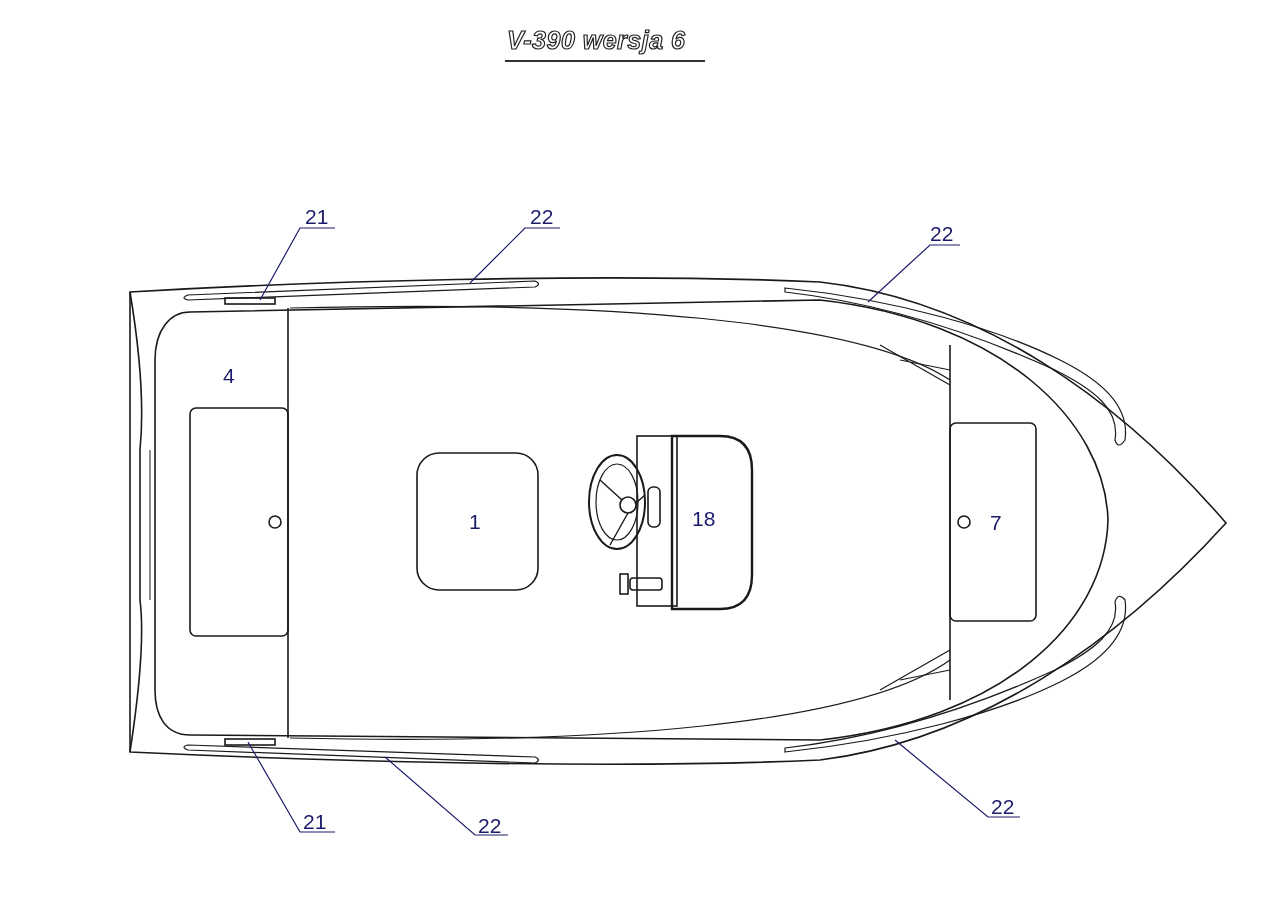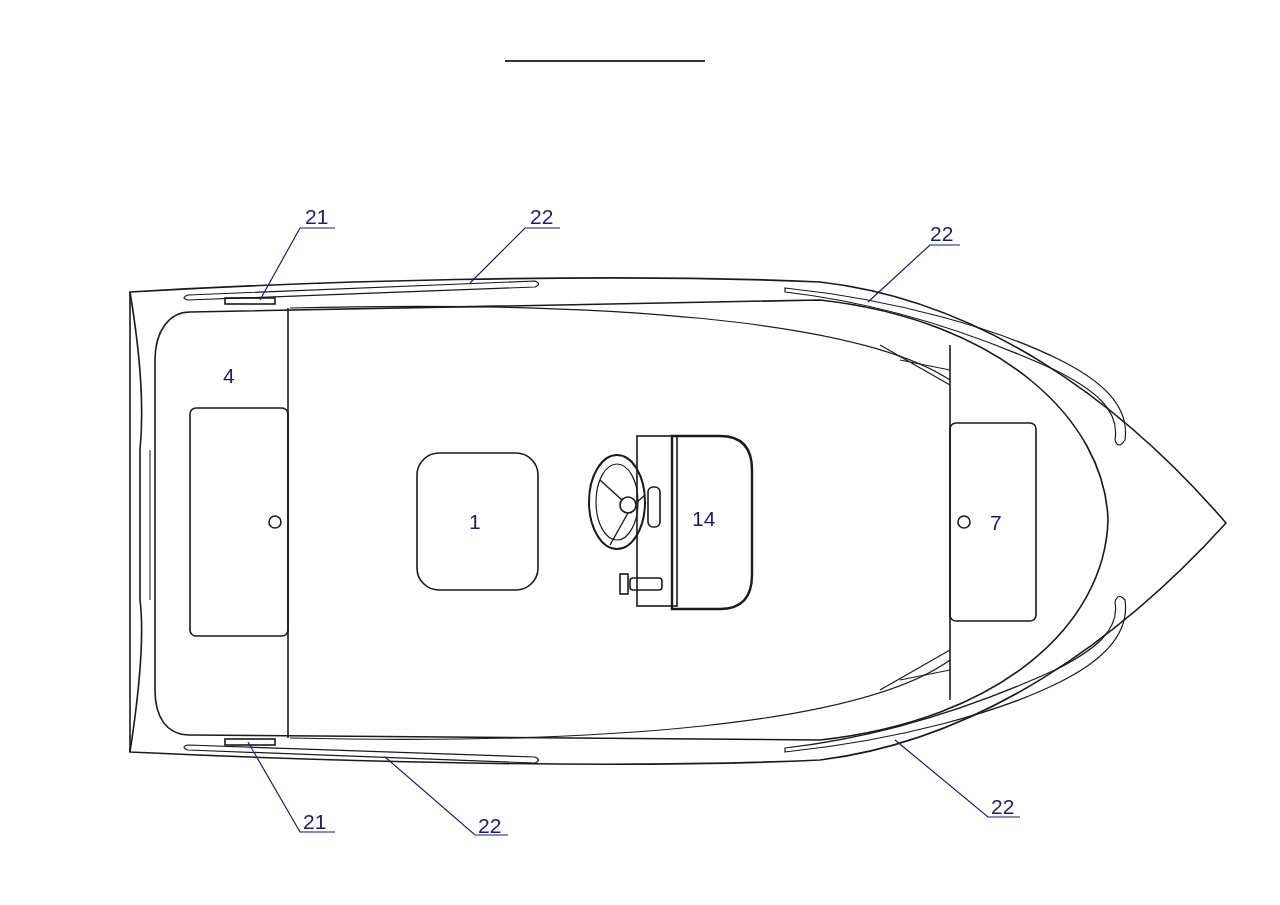--- a/index.html
+++ b/index.html
@@ -8,20 +8,21 @@
   #title .txt{position:absolute;left:2px;top:0;font-family:"Liberation Sans",sans-serif;font-style:italic;font-weight:bold;font-size:25px;color:#ffffff;-webkit-text-stroke:1.2px #222;letter-spacing:0.5px;white-space:nowrap;}
   #title .ul{position:absolute;left:0;top:34px;width:200px;height:2px;background:#333;}
   svg{position:absolute;left:0;top:0;}
   .lbl{position:absolute;font-size:21px;color:#1b1b6b;font-family:"Liberation Sans",sans-serif;}
   .callout{position:absolute;font-size:21px;color:#1b1b6b;font-family:"Liberation Sans",sans-serif;}
 </style>
 </head>
 <body>
 
 <div id="title">
+  <span class="txt">V-390 wersja 6</span>
   <div class="ul"></div>
 </div>
 
 <svg width="1280" height="905" viewBox="0 0 1280 905" fill="none" stroke="#1a1a1a" stroke-width="1.6">
 
   <path d="M130,292 L130,752 C300,760 600,770 820,760 C980,740 1120,640 1226,523 C1120,400 980,300 820,282 C600,272 300,282 130,292 Z"></path>
 
   <path d="M130,292 C138,340 145,400 140,450 L140,600 C145,640 138,700 130,752"></path>
   <path d="M150,450 L150,600" stroke-width="1"></path>
 
@@ -64,21 +65,21 @@
     <path d="M470,283 L525,228 L560,228"></path>
     <path d="M868,302 L930,245 L960,245"></path>
     <path d="M248,742 L300,832 L335,832"></path>
     <path d="M385,757 L475,835 L508,835"></path>
     <path d="M895,740 L988,817 L1020,817"></path>
   </g>
 </svg>
 
 <div class="lbl" style="left:223px;top:364px;">4</div>
 <div class="lbl" style="left:469px;top:510px;">1</div>
-<div class="lbl" style="left:692px;top:507px;">14</div>
+<div class="lbl" style="left:692px;top:507px;">18</div>
 <div class="lbl" style="left:990px;top:511px;">7</div>
 
 <div class="callout" style="left:305px;top:205px;">21</div>
 <div class="callout" style="left:530px;top:205px;">22</div>
 <div class="callout" style="left:930px;top:222px;">22</div>
 <div class="callout" style="left:303px;top:810px;">21</div>
 <div class="callout" style="left:478px;top:814px;">22</div>
 <div class="callout" style="left:991px;top:795px;">22</div>
 
 </body></html>

